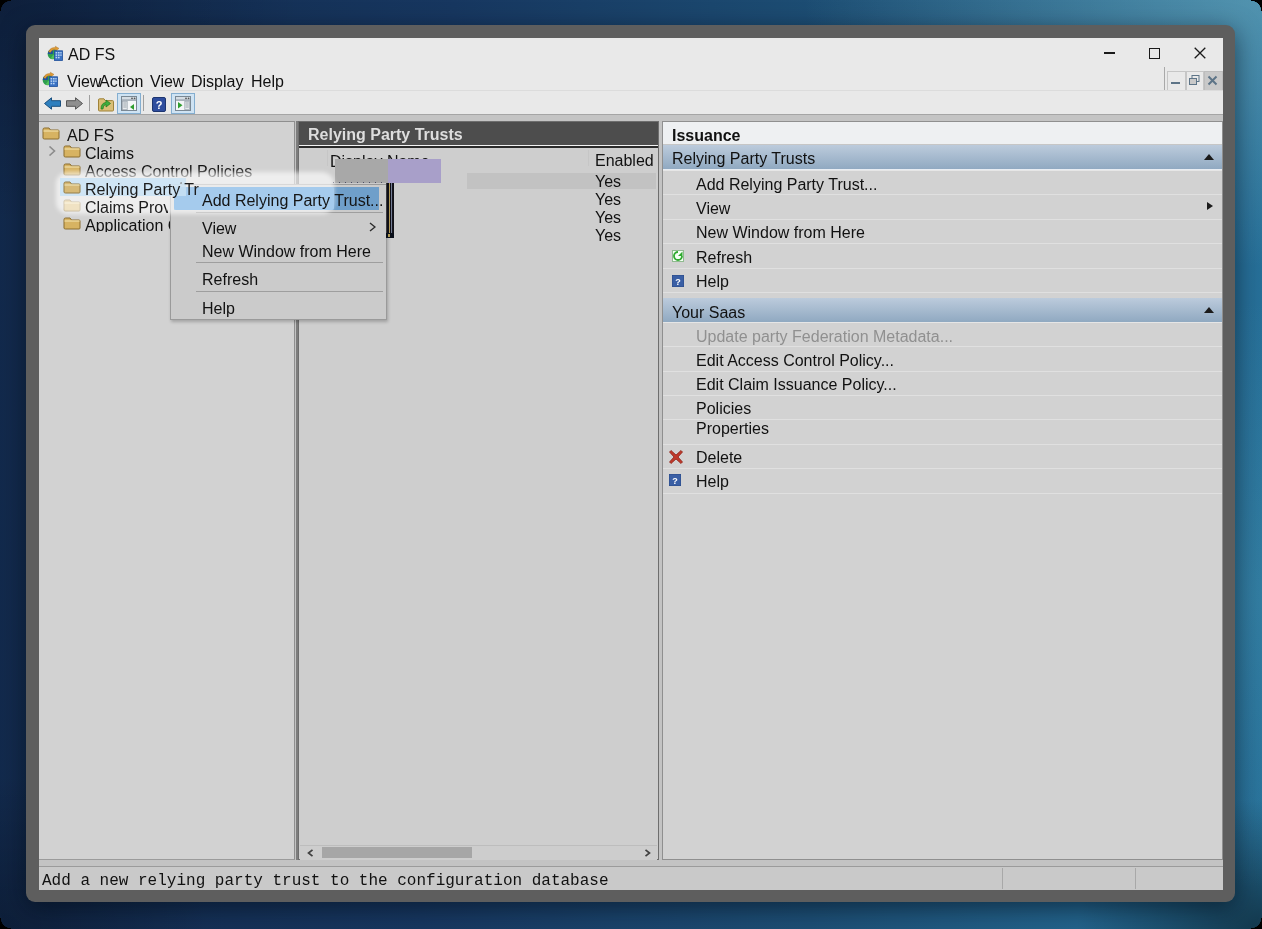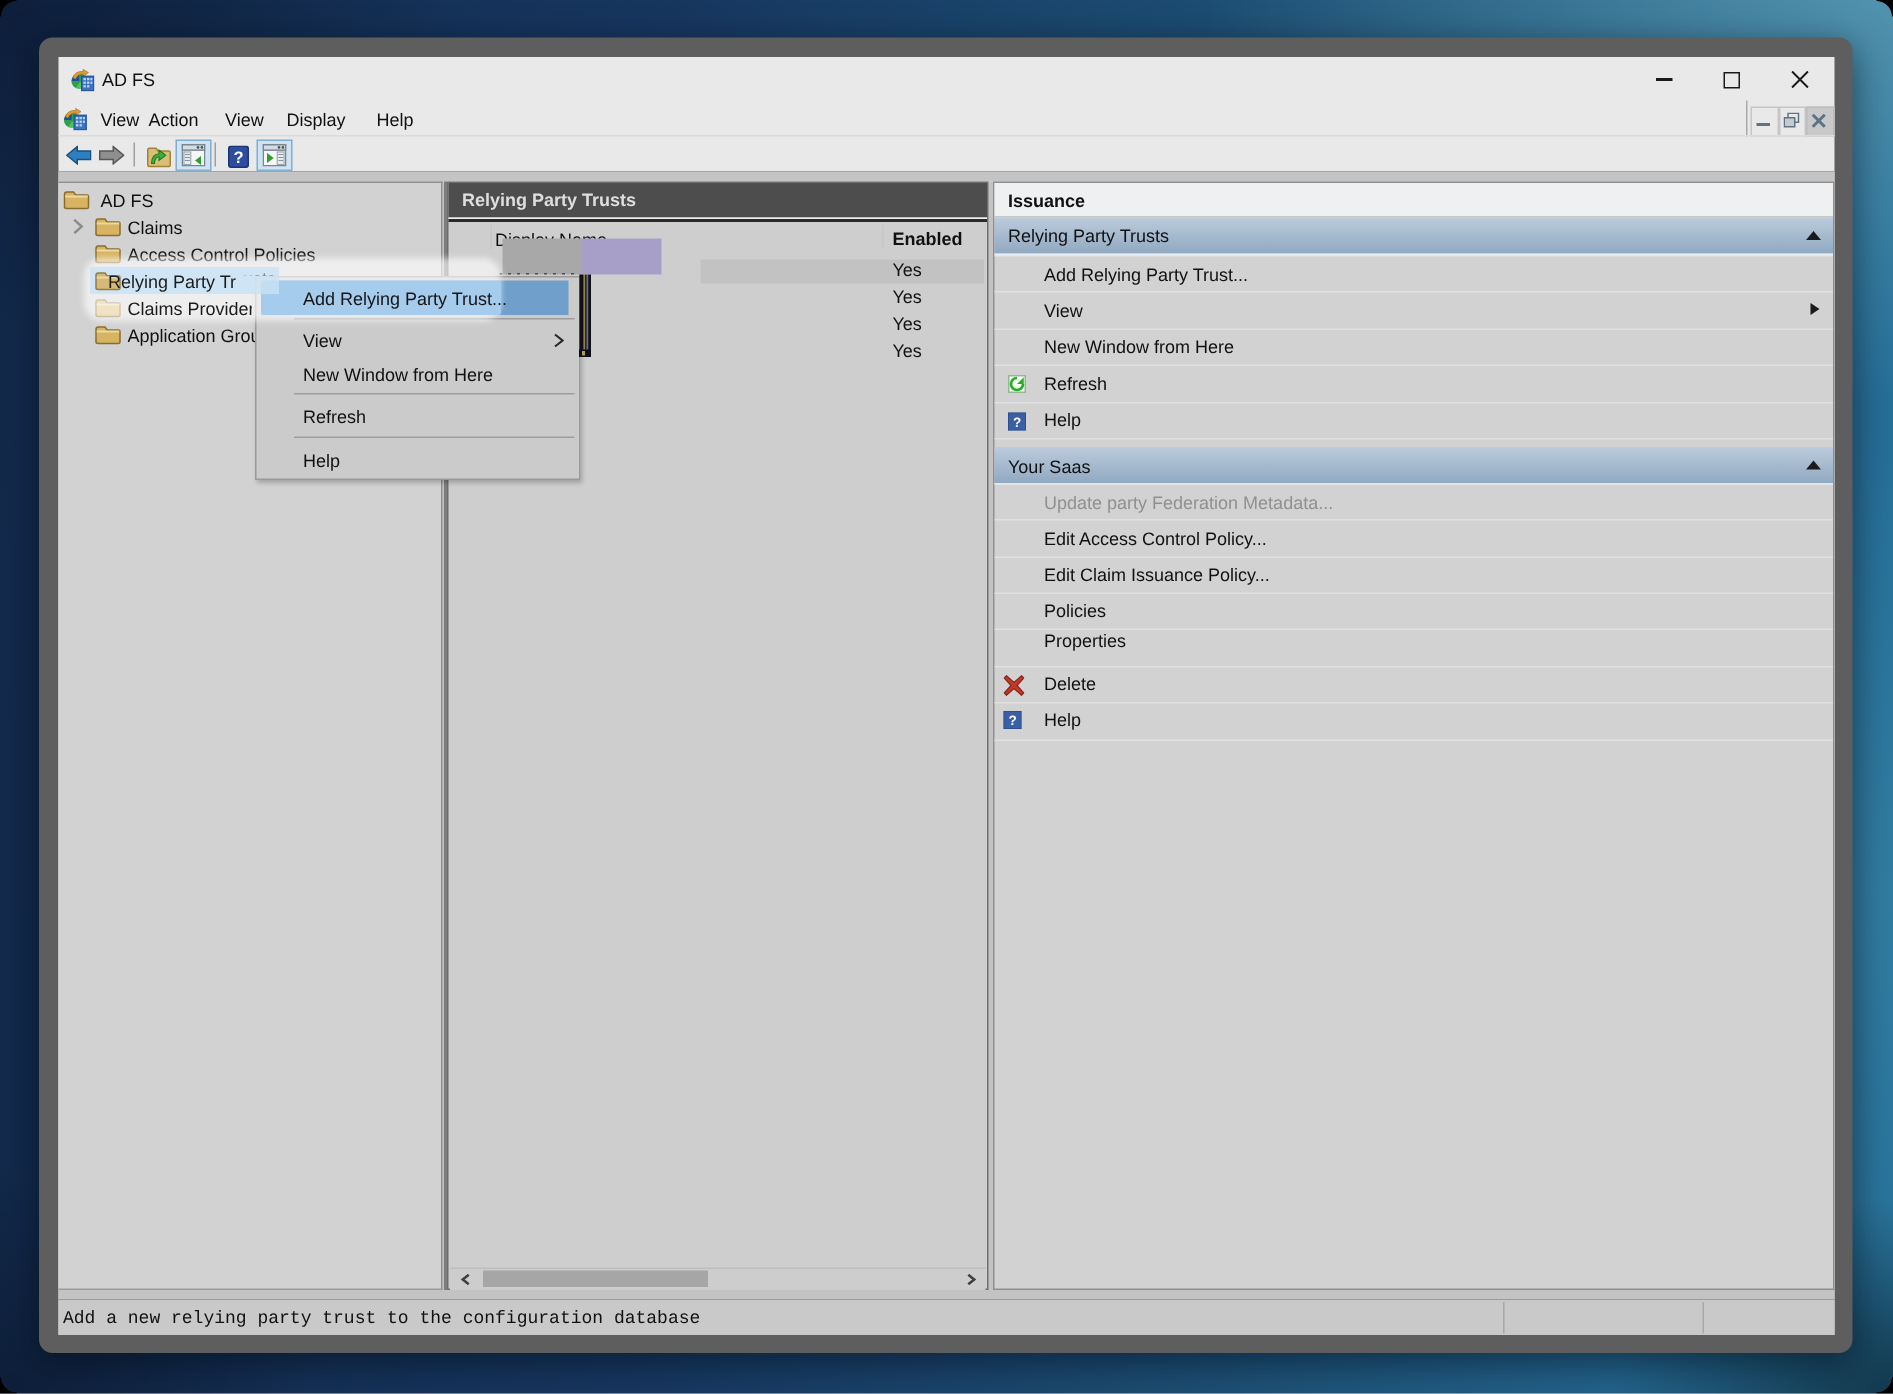--- a/index.html
+++ b/index.html
@@ -8,21 +8,21 @@
     font-family:"Liberation Sans",sans-serif;
     background:
       radial-gradient(ellipse 720px 430px at 99% 0%, rgba(150,205,212,0.38), rgba(0,0,0,0) 62%),
       radial-gradient(ellipse 500px 420px at 100% 64%, rgba(90,170,190,0.22), rgba(0,0,0,0) 70%),
       radial-gradient(ellipse 300px 210px at 100% 100%, rgba(0,0,0,0.5), rgba(0,0,0,0) 62%),
       radial-gradient(ellipse 300px 220px at 0% 100%, rgba(0,0,5,0.28), rgba(0,0,0,0) 70%),
       radial-gradient(ellipse 400px 300px at 0% 0%, rgba(0,0,10,0.25), rgba(0,0,0,0) 75%),
       linear-gradient(92deg, #12294b 0%, #173760 35%, #1d4f75 65%, #27719a 100%);
   }
   .abs{position:absolute;}
-  .t{position:absolute;font-size:12px;color:#111;white-space:nowrap;}
+  .t{position:absolute;font-size:16px;color:#111;white-space:nowrap;}
   .corner{position:absolute;width:11px;height:11px;}
 </style>
 </head>
 <body>
 
 <div class="corner" style="left:0;top:0;background:radial-gradient(circle at 11px 11px, transparent 10px, #000 10.5px);"></div>
 <div class="corner" style="right:0;top:0;background:radial-gradient(circle at 0 11px, transparent 10px, #000 10.5px);"></div>
 <div class="corner" style="left:0;bottom:0;background:radial-gradient(circle at 11px 0, transparent 10px, #000 10.5px);"></div>
 <div class="corner" style="right:0;bottom:0;background:radial-gradient(circle at 0 0, transparent 10px, #000 10.5px);"></div>
 
@@ -186,21 +186,21 @@
 </div>
 
 <div class="abs" style="left:298px;top:121px;width:361px;height:739px;background:#cecece;border:1px solid #6e6e6e;box-sizing:border-box;"></div>
 <div class="abs" style="left:299px;top:122px;width:359px;height:23px;background:#4d4d4d;"></div>
 <div class="t" style="left:308px;top:126px;color:#dedede;font-weight:bold;">Relying Party Trusts</div>
 <div class="abs" style="left:299px;top:145px;width:359px;height:1px;background:#f2f2f2;"></div>
 <div class="abs" style="left:299px;top:146px;width:359px;height:2px;background:#2a2a2a;"></div>
 <div id="listview">
 
   <div class="t" style="left:330px;top:153px;">Display Name</div>
-  <div class="t" style="left:595px;top:152px;font-weight:bold;">Enabled</div>
+  <div class="t" style="left:595px;top:152px;">Enabled</div>
   <div class="abs" style="left:327px;top:150px;width:1px;height:16px;background:#c6c6c6;"></div>
   <div class="abs" style="left:588px;top:150px;width:1px;height:16px;background:#c6c6c6;"></div>
 
   <div class="abs" style="left:467px;top:173px;width:189px;height:16px;background:#c2c2c2;"></div>
 
   <div class="abs" style="left:335px;top:159px;width:53px;height:24px;background:#a8a8a8;"></div>
   <div class="abs" style="left:388px;top:159px;width:53px;height:24px;background:#a89fc9;"></div>
 
   <div class="abs" style="left:333px;top:181.5px;width:51px;height:1.5px;background:repeating-linear-gradient(to right,rgba(40,40,70,0.7) 0,rgba(40,40,70,0.7) 1.5px,rgba(0,0,0,0) 1.5px,rgba(0,0,0,0) 6px);"></div>
 
@@ -305,21 +305,21 @@
   <div class="abs" style="left:56px;top:172px;width:278px;height:42px;background:rgba(255,255,255,0.62);border-radius:12px;filter:blur(2px);"></div>
 
   <div class="abs" style="left:174px;top:187px;width:160px;height:23px;background:#a5cbed;border-radius:2px;"></div>
   <div class="t" style="left:202px;top:192px;color:#151515;">Add Relying Party Trust...</div>
 
   <div class="abs" style="left:60px;top:178px;width:126px;height:18px;background:rgba(203,226,244,0.8);"></div>
   <svg class="abs" style="left:63px;top:180px;opacity:0.85;" width="18" height="14" viewBox="0 0 18 14">
       <path d="M1 3.5 Q1 2 2.5 2 L7 2 L8.5 4 L16 4 Q17 4 17 5 L17 12 Q17 13 16 13 L2.5 13 Q1 13 1 12 Z" fill="#d7b362" stroke="#8a6d2f" stroke-width="1"></path>
       <path d="M1.5 5 L16.5 5" stroke="#ecd9a0" stroke-width="1.4"></path>
     </svg>
-  <div class="t" style="left:72px;top:181px;color:#1c1c1c;">Relying Party Tr</div>
+  <div class="t" style="left:85px;top:181px;color:#1c1c1c;">Relying Party Tr</div>
   <div class="abs" style="left:162px;top:179px;width:24px;height:5px;overflow:hidden;">
       <span class="t" style="position:absolute;left:0;top:0;color:#888;">usts</span>
     </div>
   <div class="abs" style="left:85px;top:199px;width:83px;height:15px;overflow:hidden;">
       <span class="t" style="position:absolute;left:0;top:0;color:#1c1c1c;">Claims Provider Trusts</span>
     </div>
 
   <div class="abs" style="left:386px;top:183px;width:8px;height:51px;background:linear-gradient(to right,#63636a 0,#101016 1px,#101016 2.5px,#b39a55 3.5px,#0e0e14 4.5px,#747e96 5.5px,#16161e 6.5px,#0e0e14 8px);"></div>
   <div class="abs" style="left:386px;top:233px;width:8px;height:5px;background:#0a0f1a;"></div>
   <div class="abs" style="left:388px;top:234px;width:2px;height:3px;background:#b09a55;"></div>

